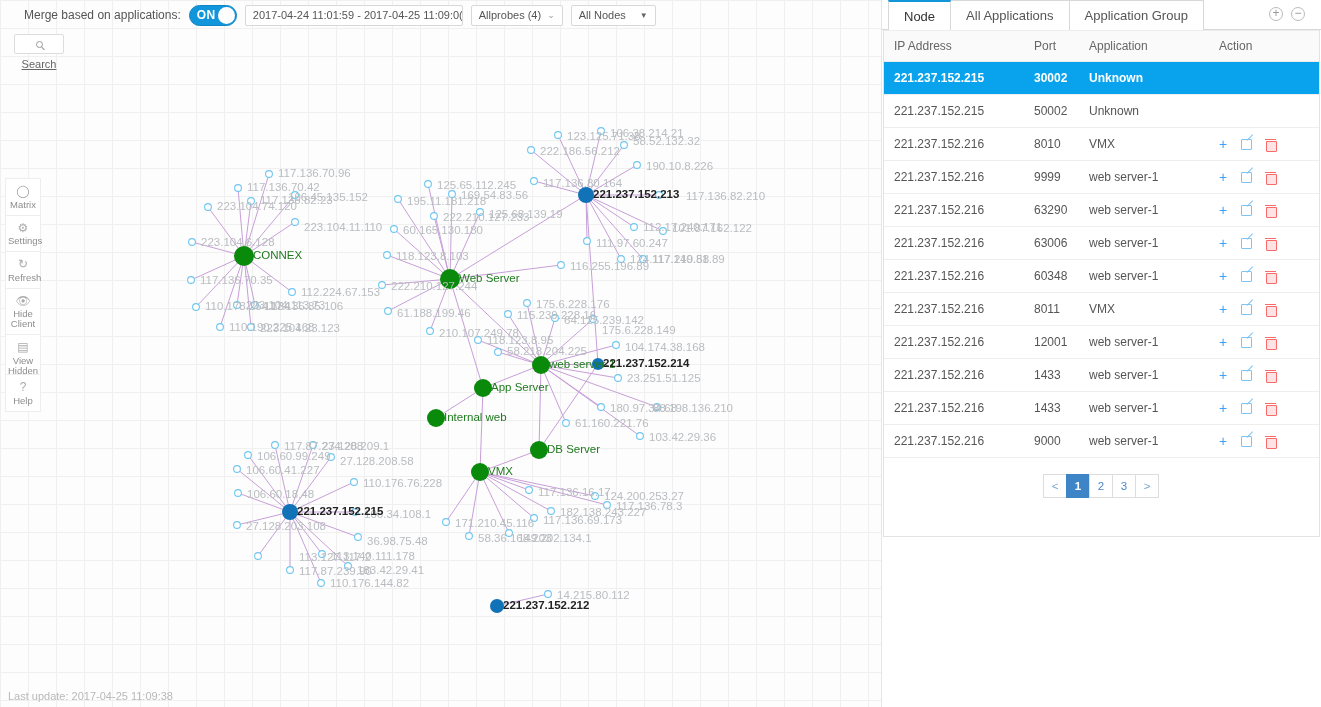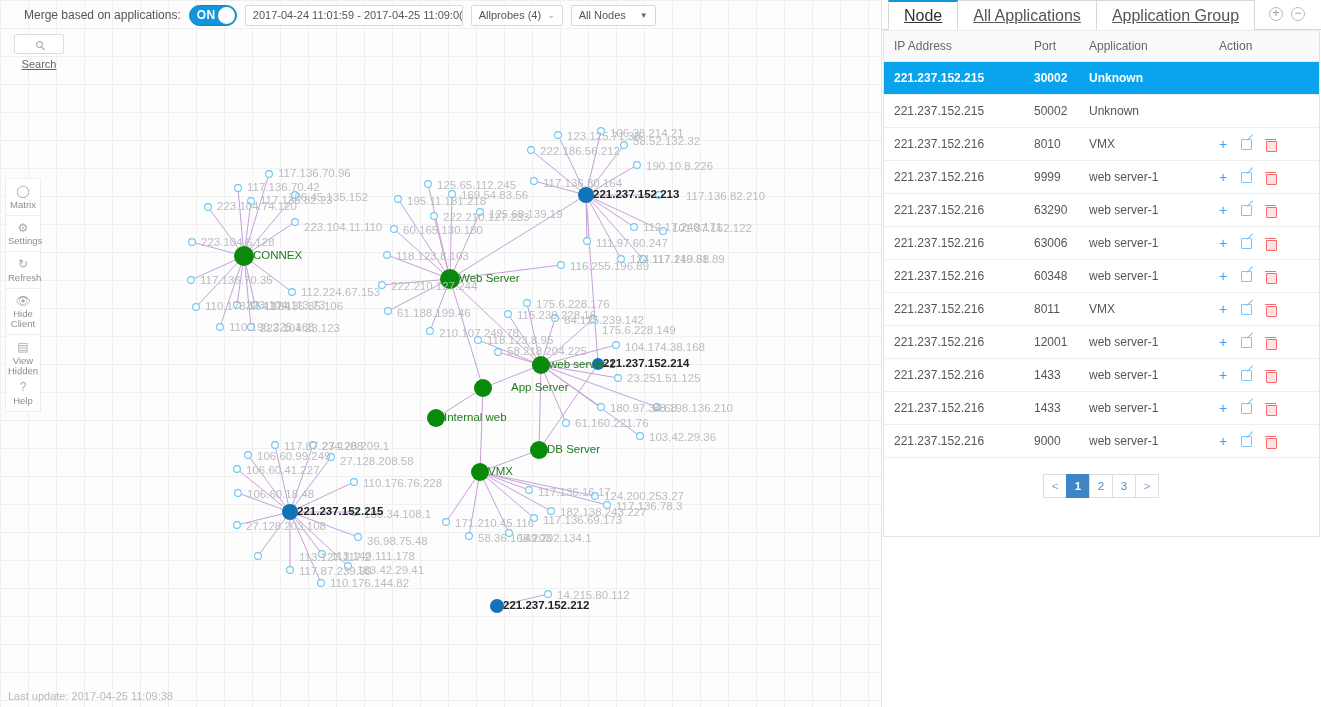--- a/index.html
+++ b/index.html
@@ -106,22 +106,22 @@
     position: absolute; left: 881px; top: 0; width: 440px; height: 707px;
     background: #fff; border-left: 1px solid #e6e6e6;
   }
   #tabs {
     height: 30px; display: flex; align-items: flex-end;
     border-bottom: 1px solid #d8d8d8; position: relative;
   }
   .tab {
     height: 30px; padding: 0 15px; display: flex; align-items: center;
     border: 1px solid #d8d8d8; border-bottom: none; background: #fff;
-    font-size: 16px; color: #555; cursor: pointer; margin-right: -1px;
-    position: relative; top: 1px; text-decoration: underline;
+    font-size: 13px; color: #555; cursor: pointer; margin-right: -1px;
+    position: relative; top: 1px;
   }
   .tab.active { border-top: 2px solid #1296db; color: #333; z-index: 2; }
   #zoom-ctrls {
     position: absolute; right: 16px; top: 7px; display: flex; gap: 8px;
   }
   .circ-btn {
     width: 14px; height: 14px; border: 1px solid #bbb; border-radius: 50%;
     color: #999; font-size: 12px; line-height: 12px; text-align: center;
     cursor: pointer; position: relative;
   }
@@ -419,21 +419,21 @@
         <div class="nodelabel leaf-label" style="left: 455px; top: 517px;">171.210.45.116</div>
         <div class="nodelabel leaf-label" style="left: 560px; top: 506px;">182.138.243.227</div>
         <div class="nodelabel leaf-label" style="left: 543px; top: 514px;">117.136.69.173</div>
         <div class="nodelabel leaf-label" style="left: 478px; top: 532px;">58.36.168.203</div>
         <div class="nodelabel leaf-label" style="left: 518px; top: 532px;">149.202.134.1</div>
         <div class="nodelabel leaf-label" style="left: 616px; top: 500px;">117.136.78.3</div>
         <div class="nodelabel leaf-label" style="left: 557px; top: 589px;">14.215.80.112</div>
         <div class="nodelabel hub-label-green" style="left: 253px; top: 249px;">CONNEX</div>
         <div class="nodelabel hub-label-green" style="left: 459px; top: 272px;">Web Server</div>
         <div class="nodelabel hub-label-green" style="left: 549px; top: 358px;">web server-1</div>
-        <div class="nodelabel hub-label-green" style="left: 491px; top: 381px; margin-left: 20px;">App Server</div>
+        <div class="nodelabel hub-label-green" style="left: 491px; top: 381px;">App Server</div>
         <div class="nodelabel hub-label-green" style="left: 444px; top: 411px;">Internal web</div>
         <div class="nodelabel hub-label-green" style="left: 547px; top: 443px;">DB Server</div>
         <div class="nodelabel hub-label-green" style="left: 488px; top: 465px;">VMX</div>
         <div class="nodelabel hub-label-blue" style="left: 593px; top: 188px;">221.237.152.213</div>
         <div class="nodelabel hub-label-blue" style="left: 603px; top: 357px;">221.237.152.214</div>
         <div class="nodelabel hub-label-blue" style="left: 297px; top: 505px;">221.237.152.215</div>
         <div class="nodelabel hub-label-blue" style="left: 503px; top: 599px;">221.237.152.212</div>
       </div>
 
     <div id="toolbar">

